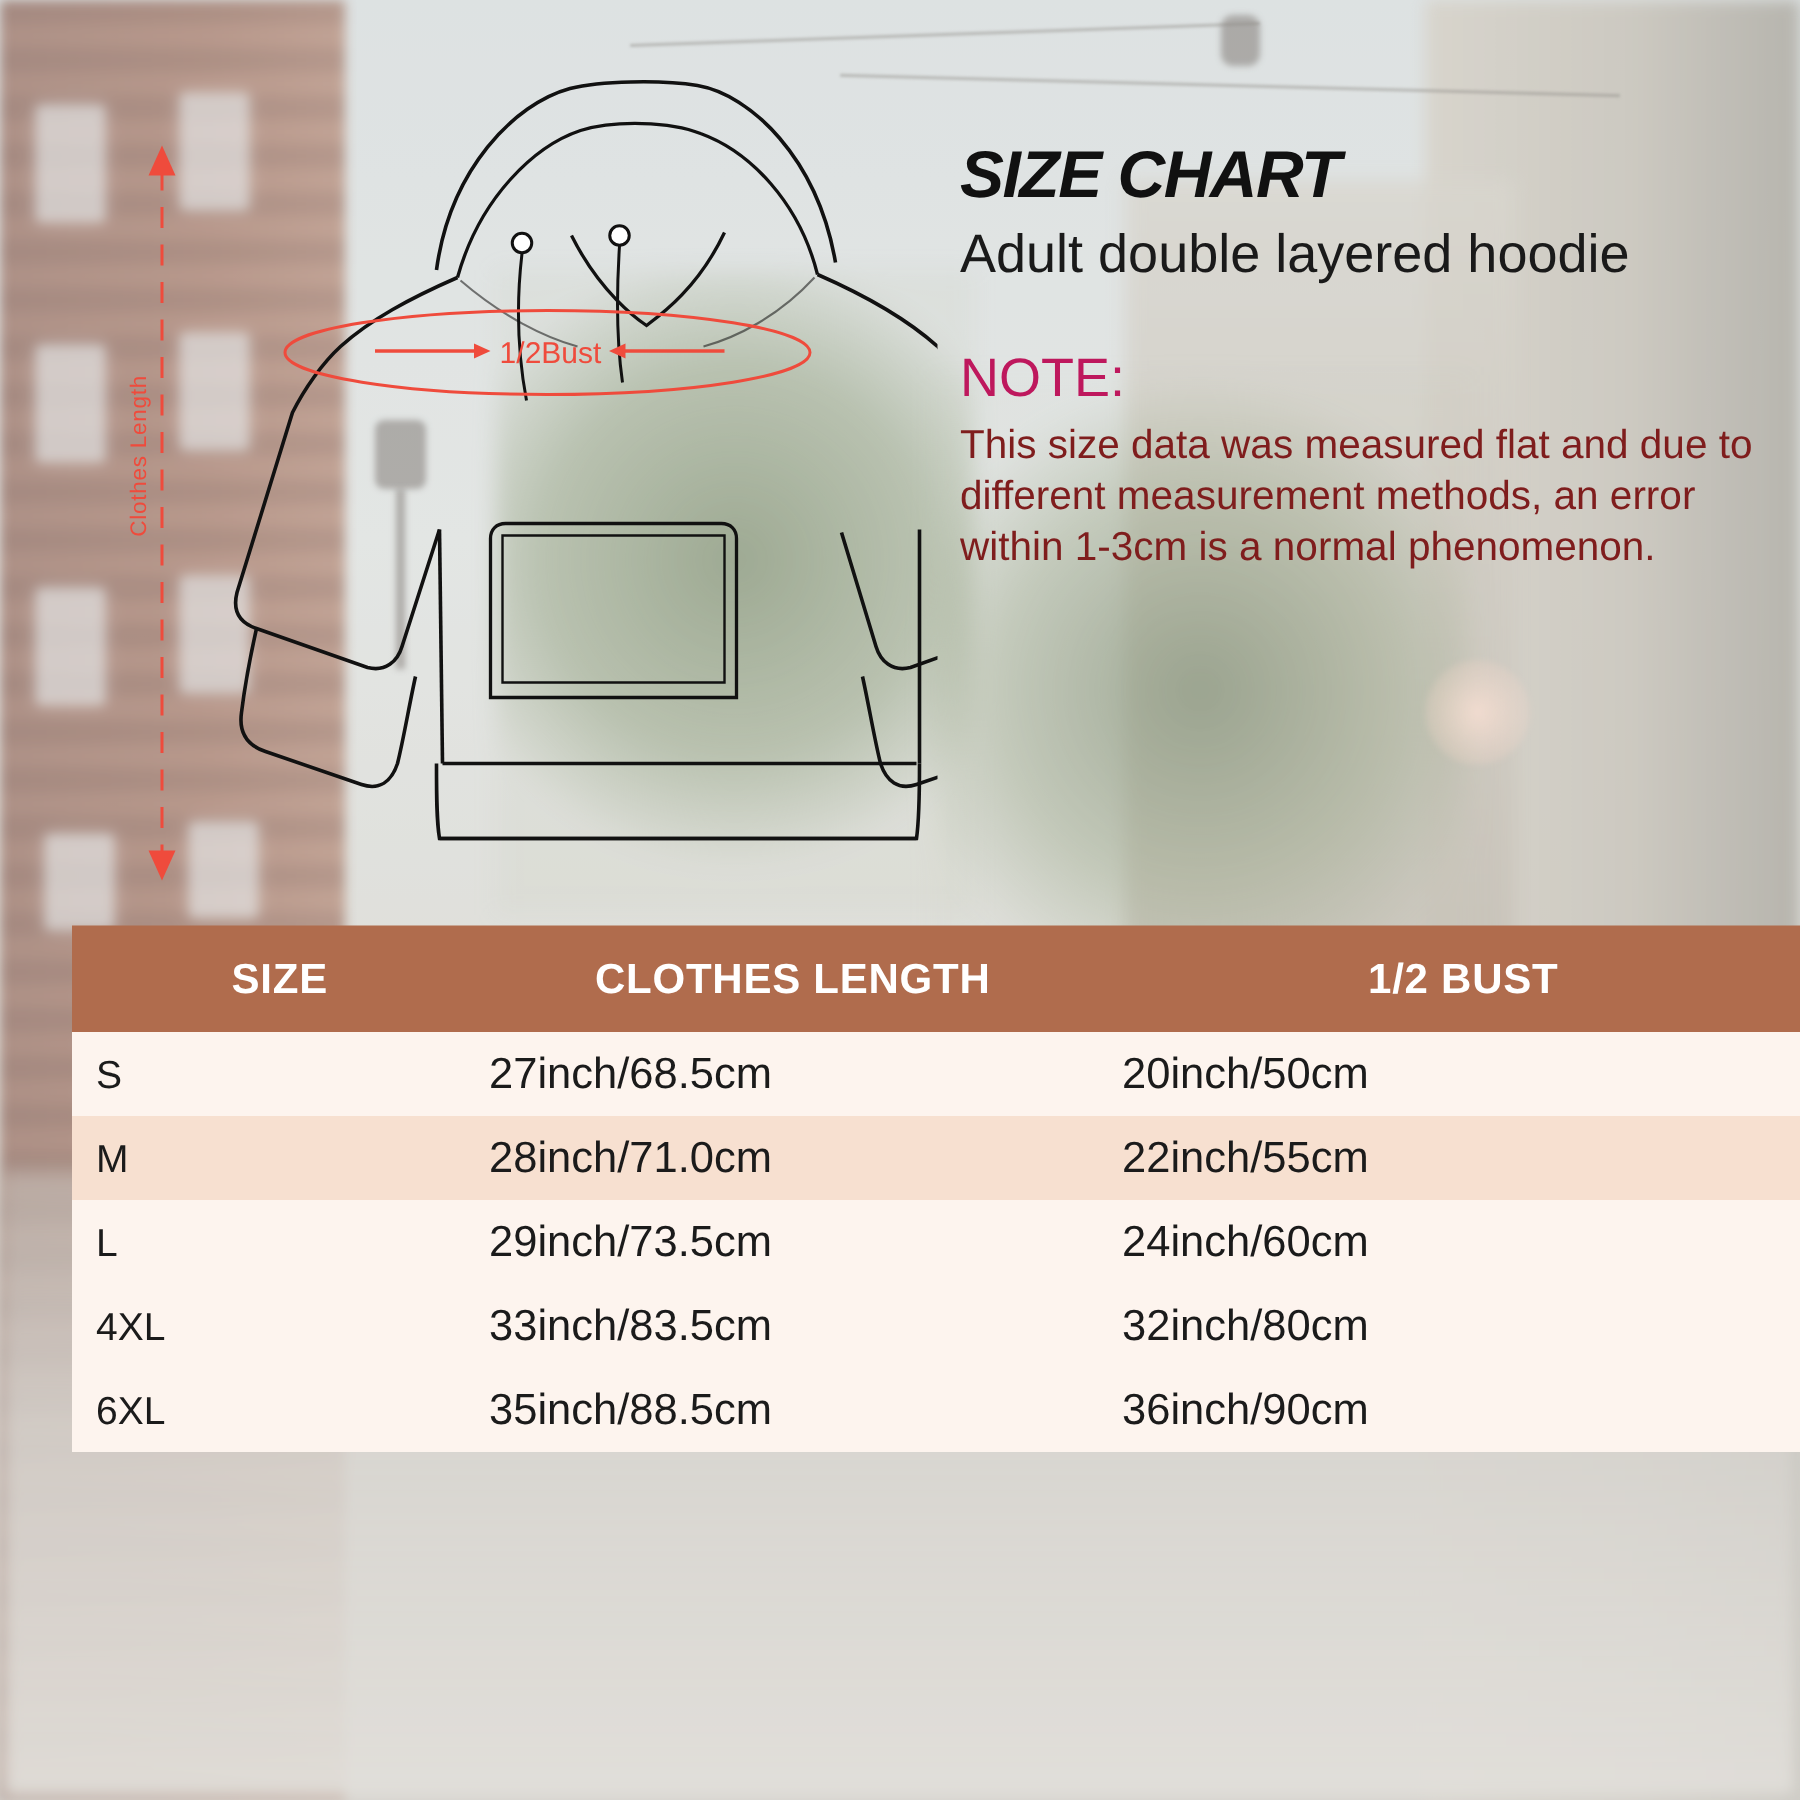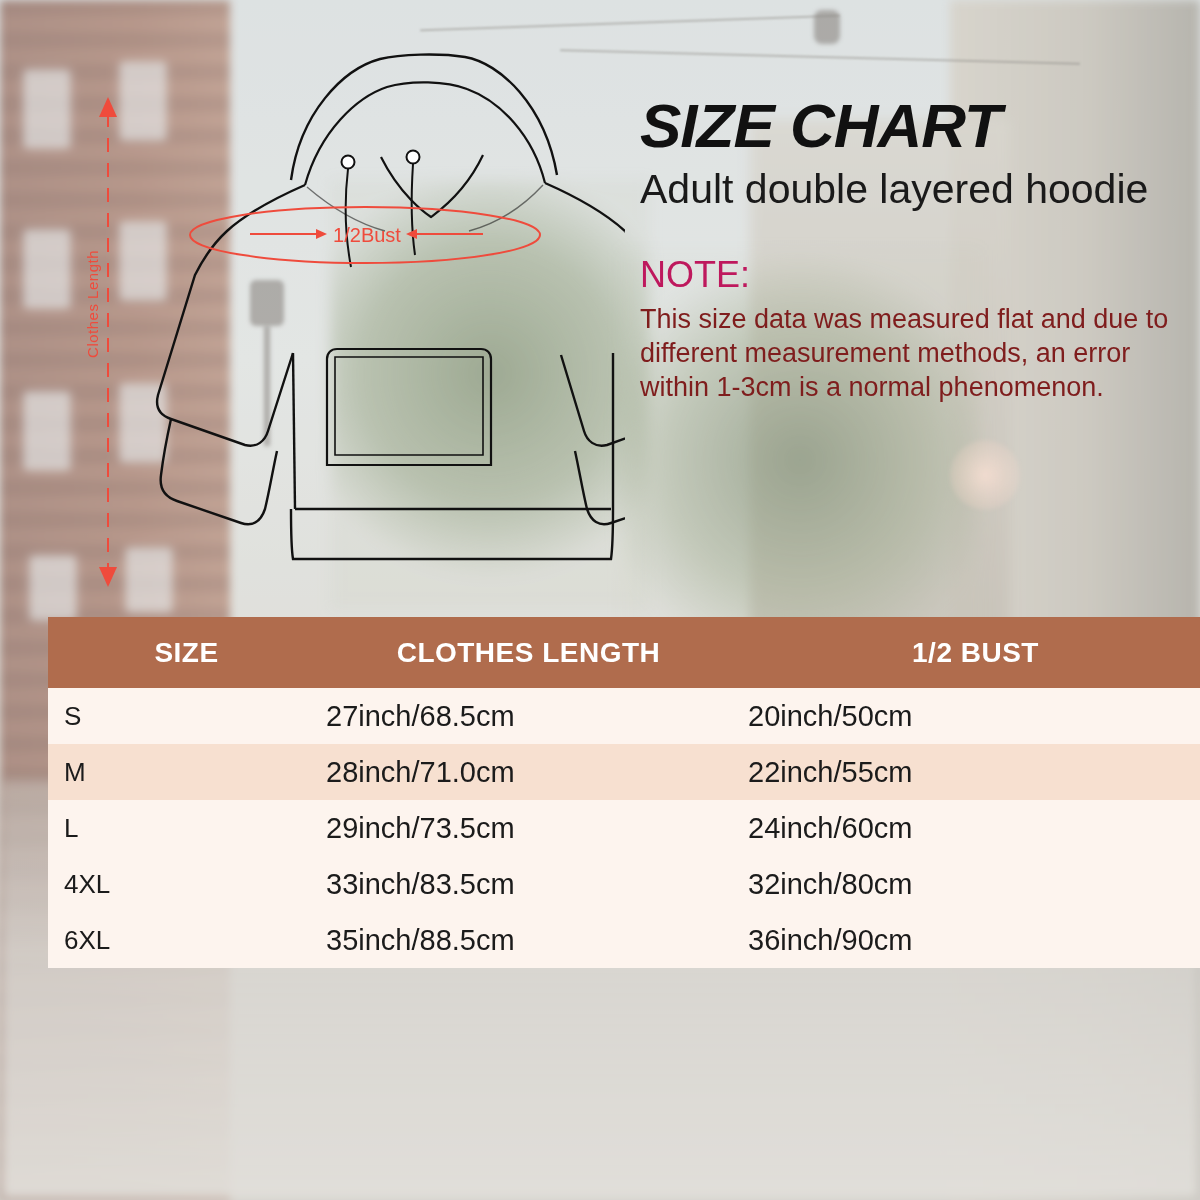--- a/index.html
+++ b/index.html
@@ -139,29 +139,29 @@
   .right-col {
     position: absolute;
     left: 640px;
     top: 95px;
     width: 540px;
   }
   .title {
     font-family: "Liberation Sans", sans-serif;
     font-weight: bold;
     font-style: italic;
-    font-size: 62px;
+    font-size: 44px;
     letter-spacing: -1px;
     color: #111;
     line-height: 1;
     margin: 0 0 10px 0;
     white-space: nowrap;
   }
   .subtitle {
-    font-size: 41px;
+    font-size: 36px;
     color: #1a1a1a;
     margin: 0 0 42px 0;
     line-height: 1.1;
     white-space: nowrap;
   }
   .note-head {
     font-size: 36px;
     color: #be185d;
     margin: 0 0 6px 0;
     font-weight: normal;

